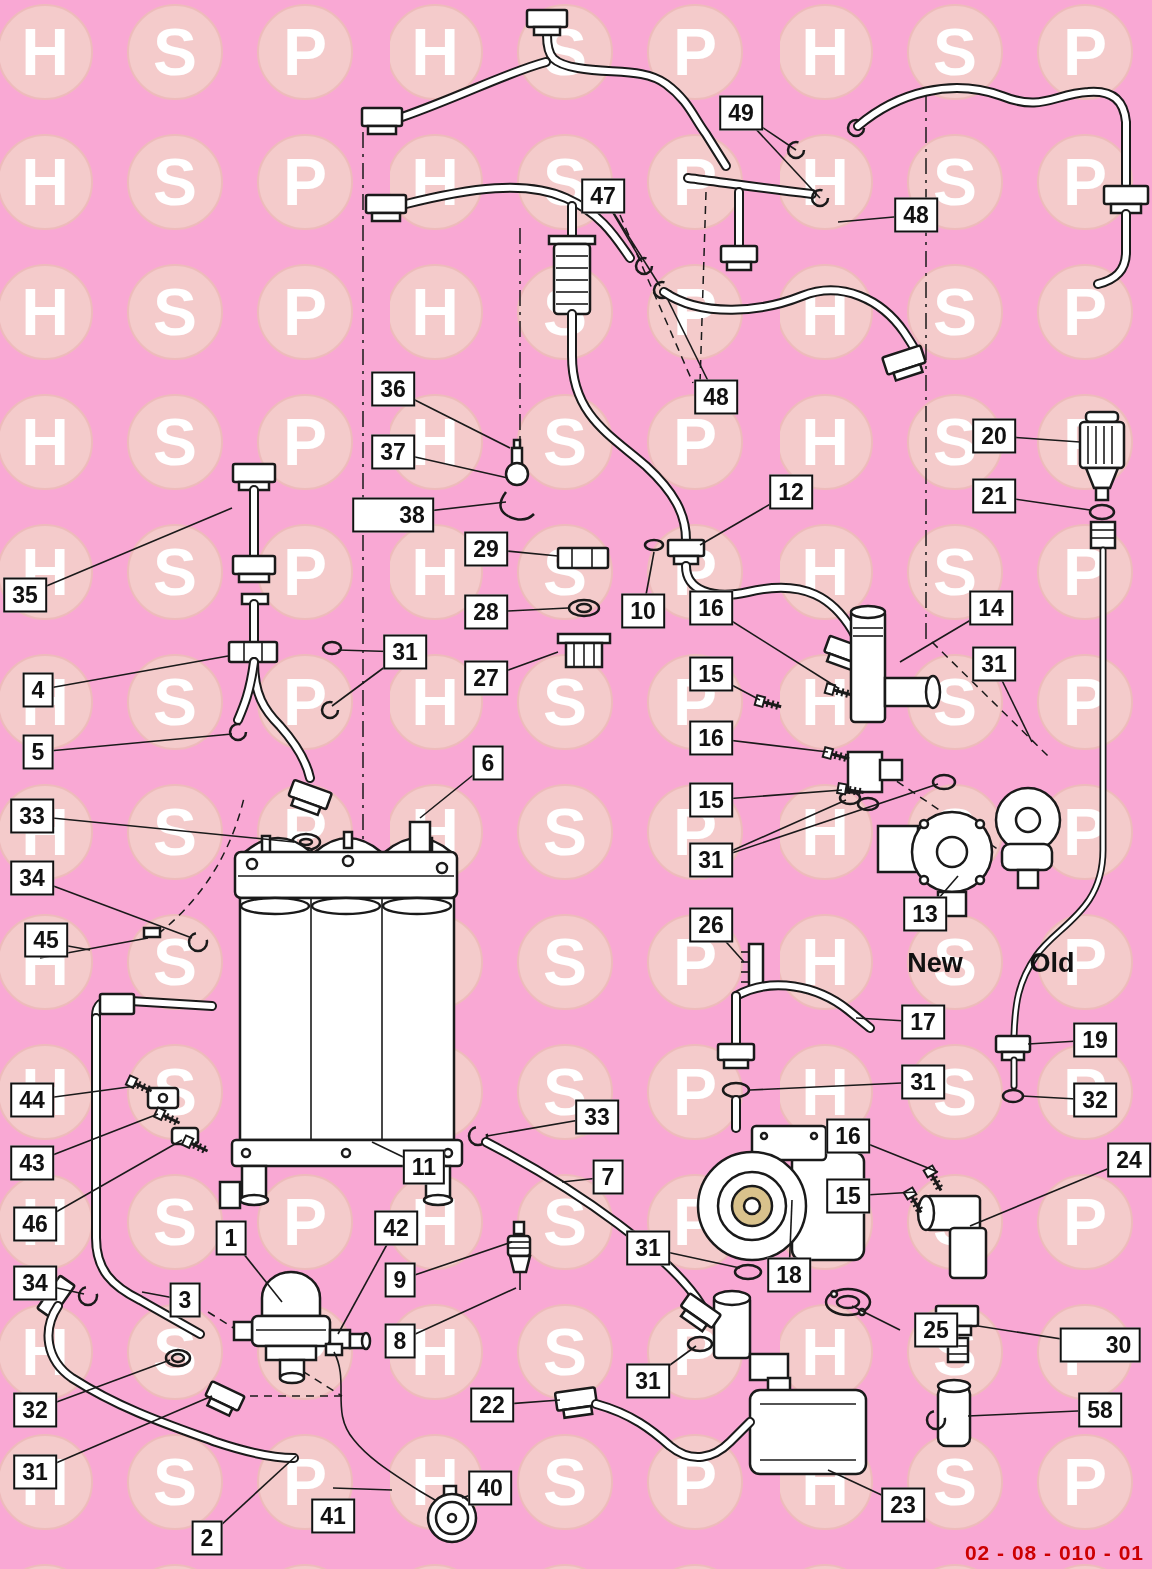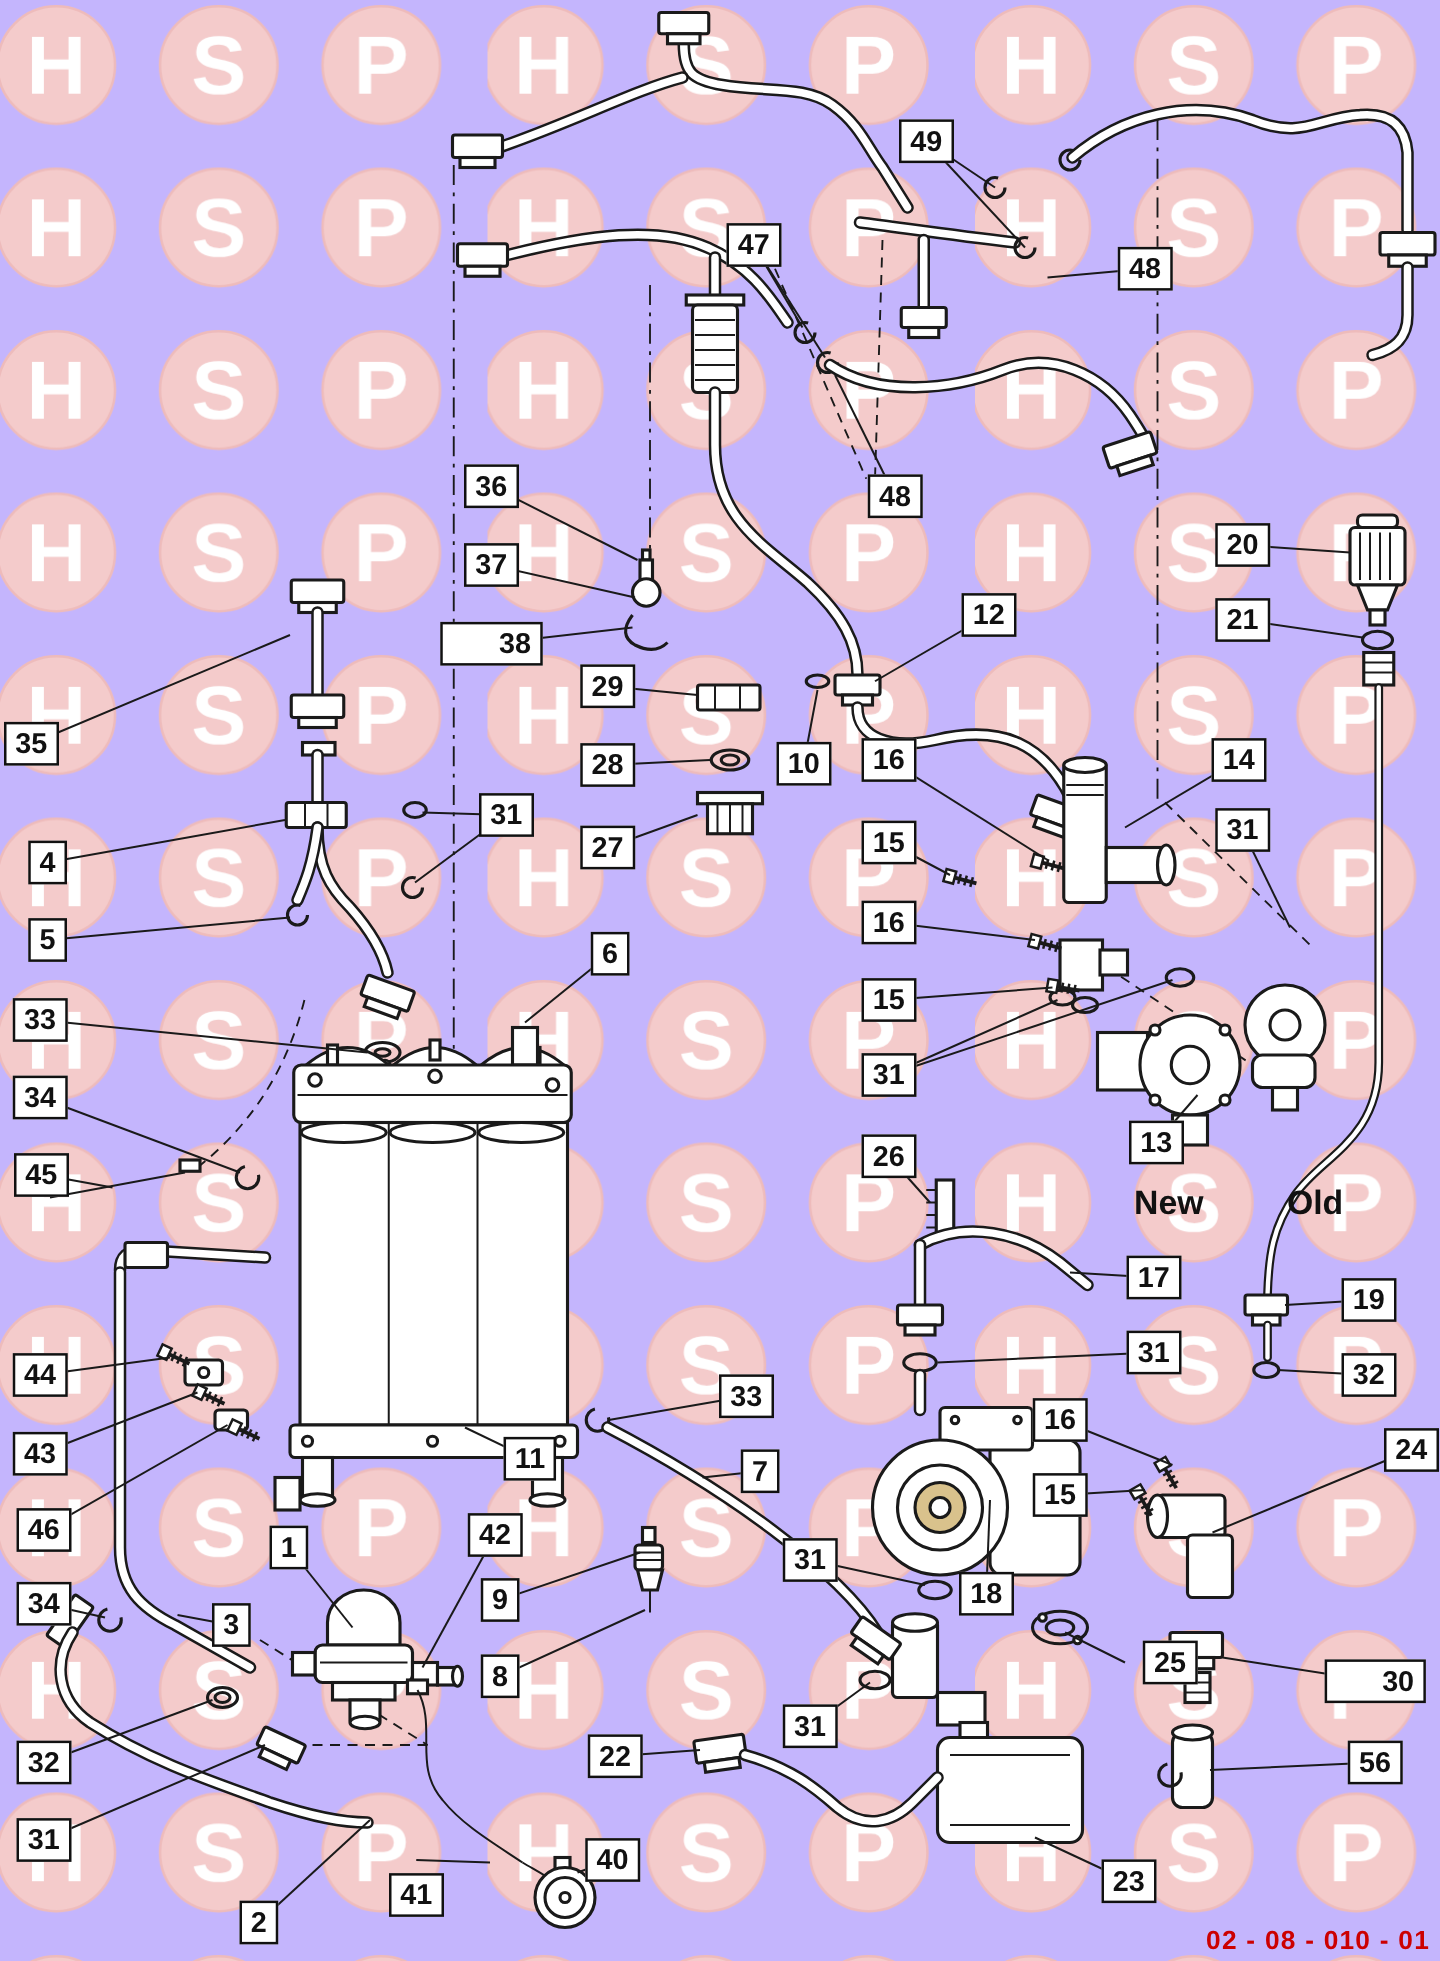--- a/index.html
+++ b/index.html
@@ -1,17 +1,17 @@
 <!DOCTYPE html>
 <html><head>
 <meta charset="utf-8">
 <style>
   html,body { margin:0; padding:0; background:#ffffff; }
   .page {
-    position:relative; width:1152px; height:1569px; background:#c4b5fd;
+    position:relative; width:1152px; height:1569px; background:#f9a8d4;
     font-family:"Liberation Sans", sans-serif; overflow:hidden;
   }
   .layer { position:absolute; left:0; top:0; width:1152px; height:1569px; }
   
   .wm-circle { stroke-width:2; }
   .wm-letter { fill:#ffffff; font-family:"Liberation Sans",sans-serif; font-weight:bold; font-size:66px; }
   
   .pipe-o { fill:none; stroke:#1a1a1a; stroke-width:10; stroke-linecap:round; stroke-linejoin:round; }
   .pipe-i { fill:none; stroke:#ffffff; stroke-width:6; stroke-linecap:round; stroke-linejoin:round; }
   .tpipe-o { fill:none; stroke:#1a1a1a; stroke-width:7; stroke-linecap:round; stroke-linejoin:round; }
@@ -523,21 +523,21 @@
       <div class="callout" style="left: 994px; top: 664px;">31</div>
       <div class="callout" style="left: 38px; top: 752px;">5</div>
       <div class="callout" style="left: 711px; top: 738px;">16</div>
       <div class="callout" style="left: 488px; top: 763px;">6</div>
       <div class="callout" style="left: 711px; top: 800px;">15</div>
       <div class="callout" style="left: 32px; top: 816px;">33</div>
       <div class="callout" style="left: 711px; top: 860px;">31</div>
       <div class="callout" style="left: 32px; top: 878px;">34</div>
       <div class="callout" style="left: 925px; top: 914px;">13</div>
       <div class="callout" style="left: 711px; top: 925px;">26</div>
-      <div class="callout" style="left: 33px; top: 940px;">45</div>
+      <div class="callout" style="left: 46px; top: 940px;">45</div>
       <div class="callout" style="left: 923px; top: 1022px;">17</div>
       <div class="callout" style="left: 1095px; top: 1040px;">19</div>
       <div class="callout" style="left: 923px; top: 1082px;">31</div>
       <div class="callout" style="left: 1095px; top: 1100px;">32</div>
       <div class="callout" style="left: 32px; top: 1100px;">44</div>
       <div class="callout" style="left: 597px; top: 1117px;">33</div>
       <div class="callout" style="left: 848px; top: 1136px;">16</div>
       <div class="callout" style="left: 32px; top: 1163px;">43</div>
       <div class="callout" style="left: 424px; top: 1167px;">11</div>
       <div class="callout" style="left: 608px; top: 1177px;">7</div>
@@ -550,21 +550,21 @@
       <div class="callout" style="left: 400px; top: 1280px;">9</div>
       <div class="callout" style="left: 789px; top: 1275px;">18</div>
       <div class="callout" style="left: 35px; top: 1283px;">34</div>
       <div class="callout" style="left: 185px; top: 1300px;">3</div>
       <div class="callout" style="left: 936px; top: 1330px; text-align: right;">25</div>
       <div class="callout" style="left: 400px; top: 1341px;">8</div>
       <div class="callout" style="left: 1100px; top: 1345px; padding-left: 44px;">30</div>
       <div class="callout" style="left: 35px; top: 1410px;">32</div>
       <div class="callout" style="left: 492px; top: 1405px;">22</div>
       <div class="callout" style="left: 648px; top: 1381px;">31</div>
-      <div class="callout" style="left: 1100px; top: 1410px;">56</div>
+      <div class="callout" style="left: 1100px; top: 1410px;">58</div>
       <div class="callout" style="left: 35px; top: 1472px;">31</div>
       <div class="callout" style="left: 333px; top: 1488px; margin-top: 28px;">41</div>
       <div class="callout" style="left: 490px; top: 1488px;">40</div>
       <div class="callout" style="left: 903px; top: 1505px;">23</div>
       <div class="callout" style="left: 207px; top: 1538px;">2</div>
     </div>
 
   <span class="free-label" style="left:900px; top:963px;">New</span>
   <span class="free-label" style="left:1017px; top:963px;">Old</span>
 

